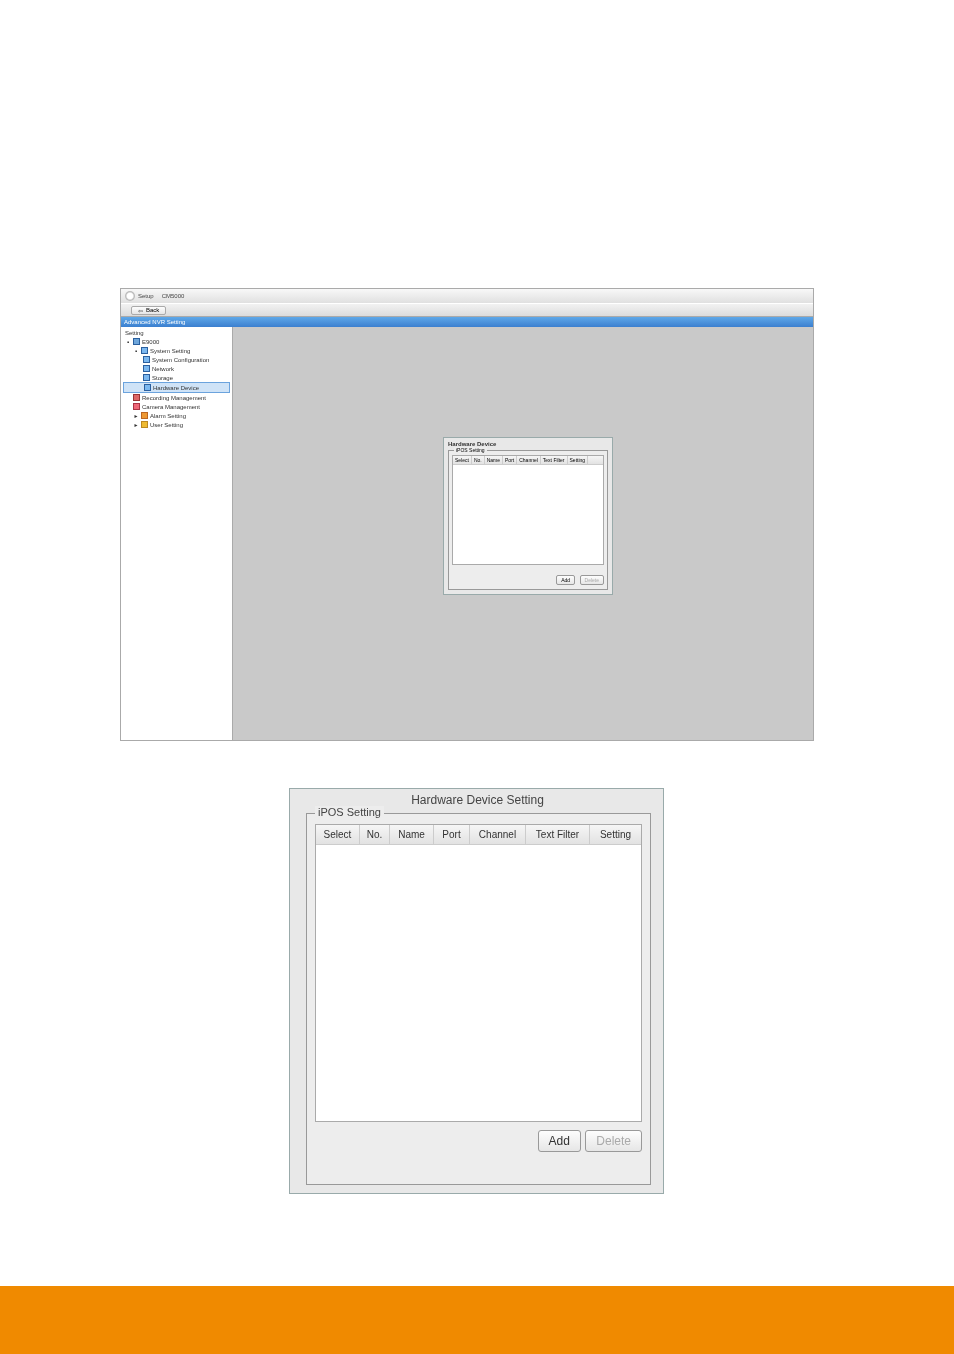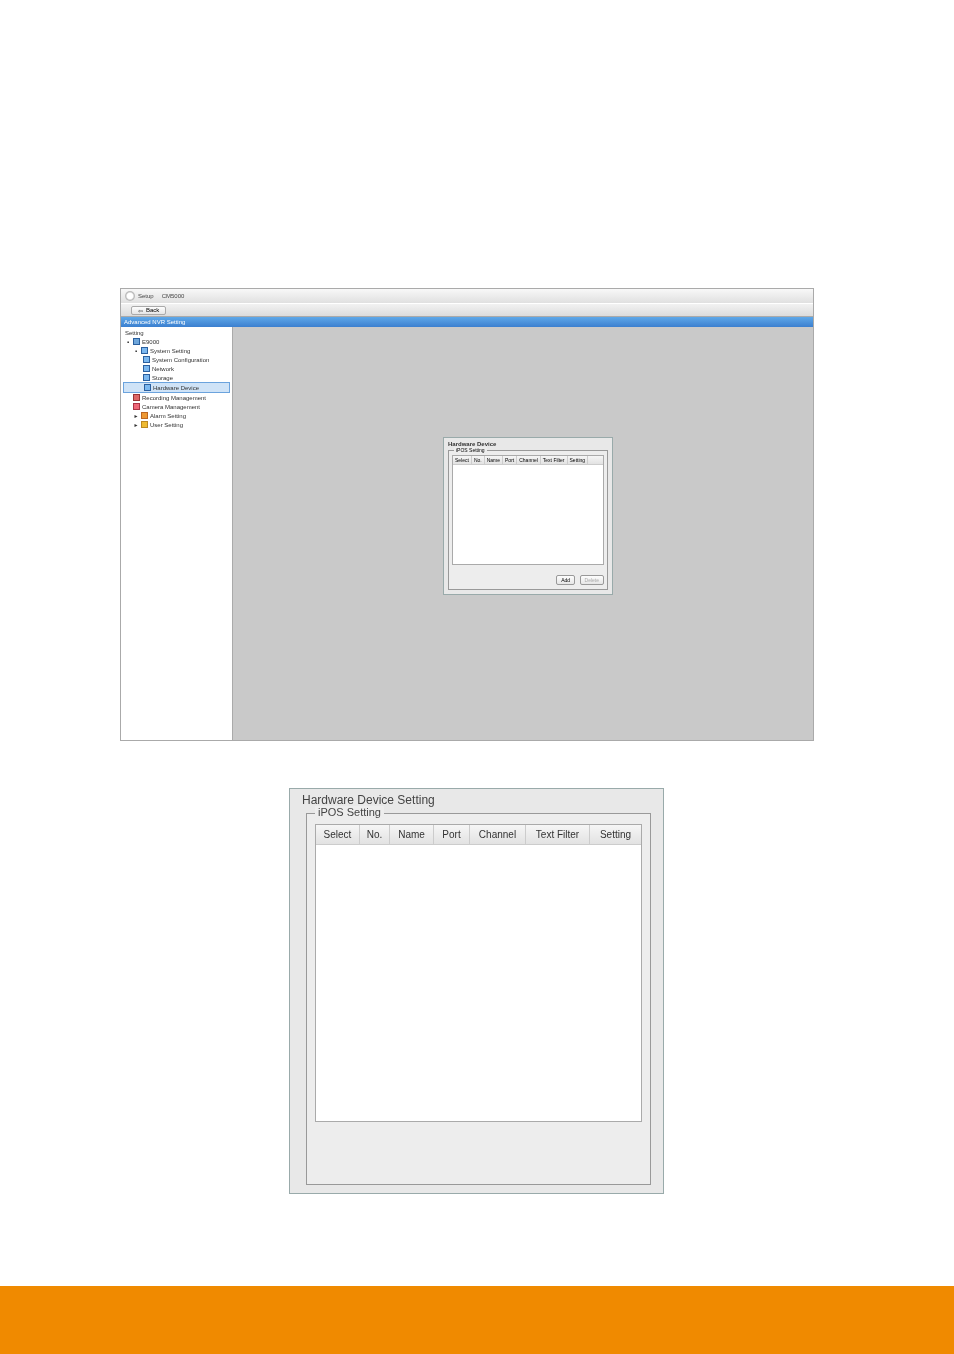--- a/index.html
+++ b/index.html
@@ -144,20 +144,21 @@
     left: 289px;
     width: 375px;
     height: 406px;
     background: #e8e8e8;
     border: 1px solid #9aa;
   }
   .screenshot-2 .hw-title-2 {
     font-size: 12px;
     color: #444;
     padding: 4px 10px 2px 12px;
+    text-align: center;
   }
   .hw-fieldset-2 {
     border: 1px solid #999;
     margin: 4px 12px 10px 16px;
     padding: 10px 8px 8px 8px;
     background: #ededed;
     position: relative;
     height: 372px;
   }
   .hw-fieldset-2 .legend-2 {
@@ -317,16 +318,20 @@
       <div class="hdr-2">
         <div class="col-select">Select</div>
         <div class="col-no">No.</div>
         <div class="col-name">Name</div>
         <div class="col-port">Port</div>
         <div class="col-channel">Channel</div>
         <div class="col-tf">Text Filter</div>
         <div class="col-setting">Setting</div>
       </div>
     </div>
+    <div class="hw-btns-2">
+      <button>Add</button>
+      <button class="disabled">Delete</button>
+    </div>
   </div>
 </div>
 
 <div class="footer-bar"></div>
 
 </body></html>

